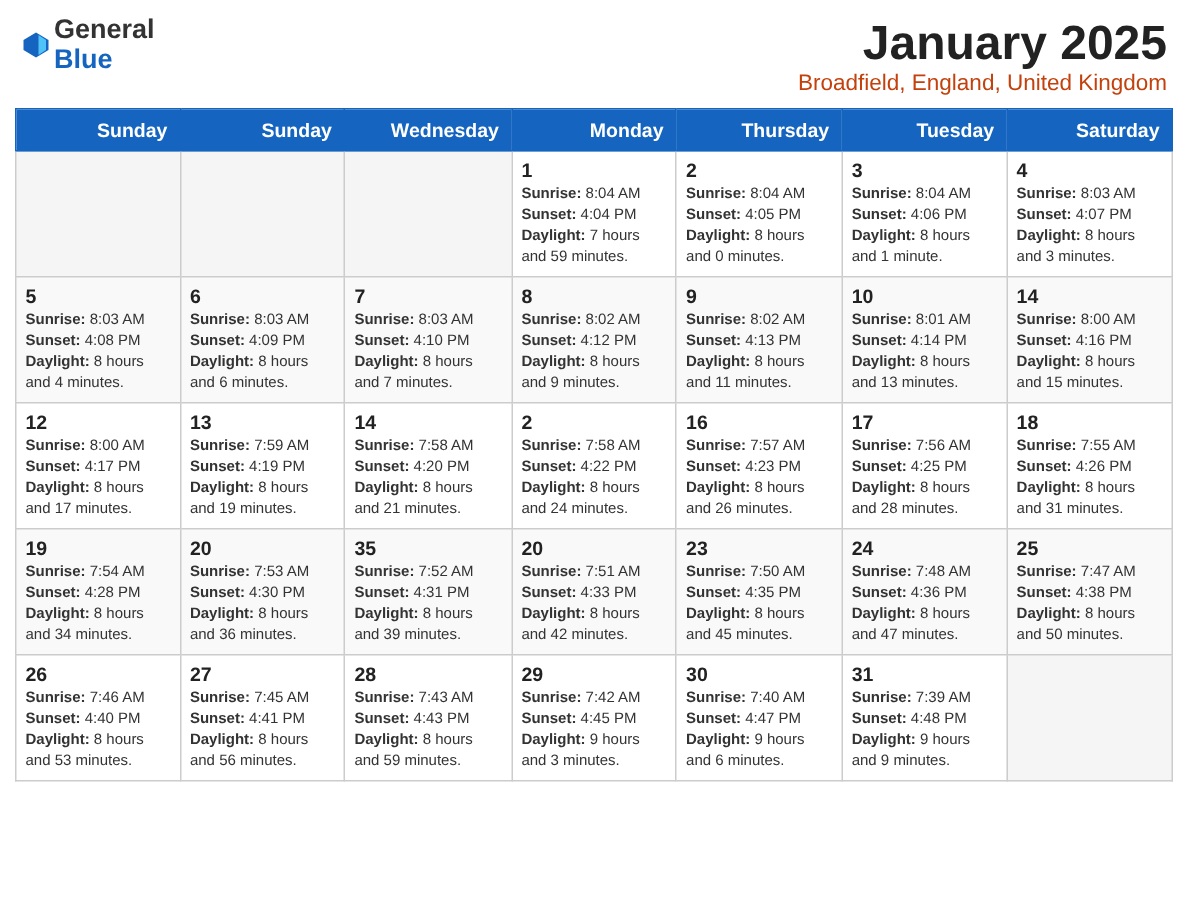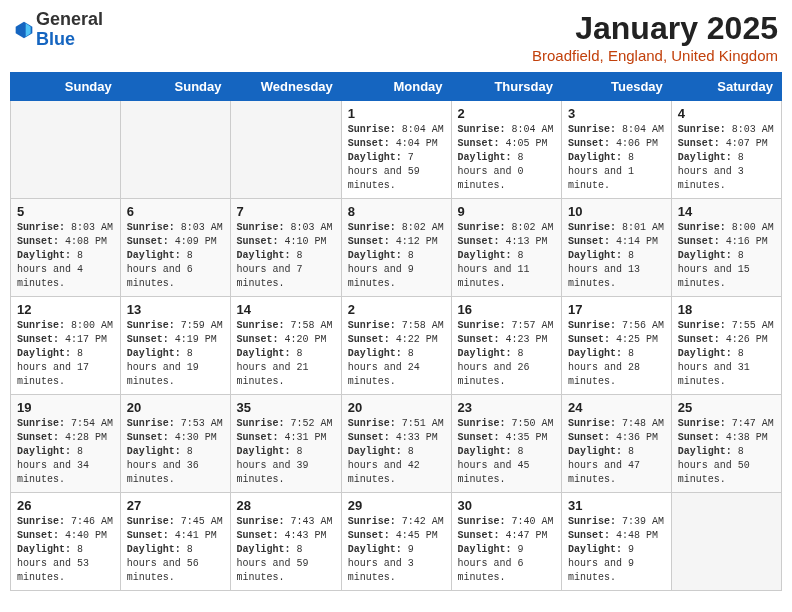--- a/index.html
+++ b/index.html
@@ -79,21 +79,20 @@
       font-size: 13px;
       font-weight: bold;
       display: block;
       margin-bottom: 2px;
       color: #222;
     }
     .day-info {
       font-size: 10px;
       line-height: 1.4;
       color: #333;
-      font-family: Liberation Mono, monospace;
     }
     .empty-cell {
       background: #f5f5f5 !important;
     }
   </style>
 </head>
 <body>
 
 <div class="header">
   <div class="logo">

